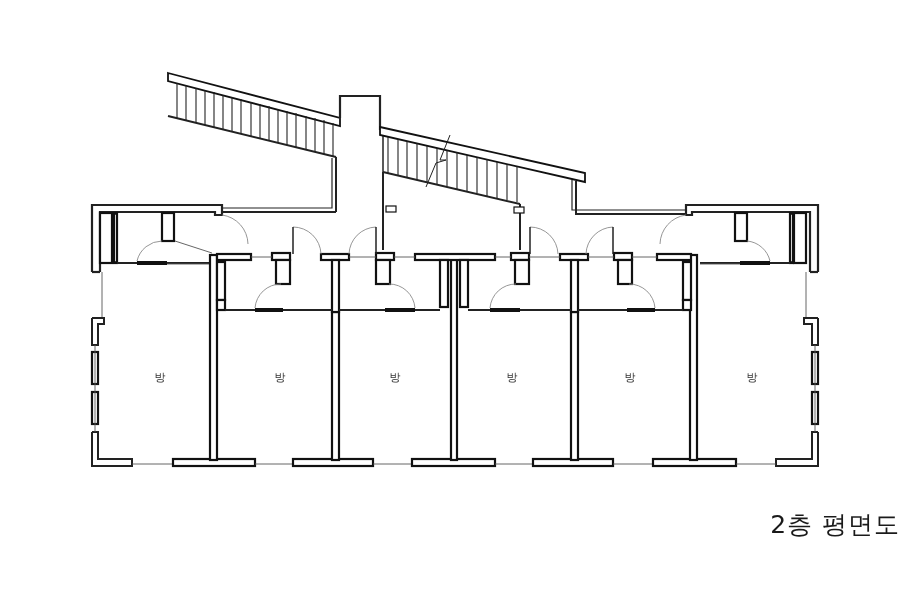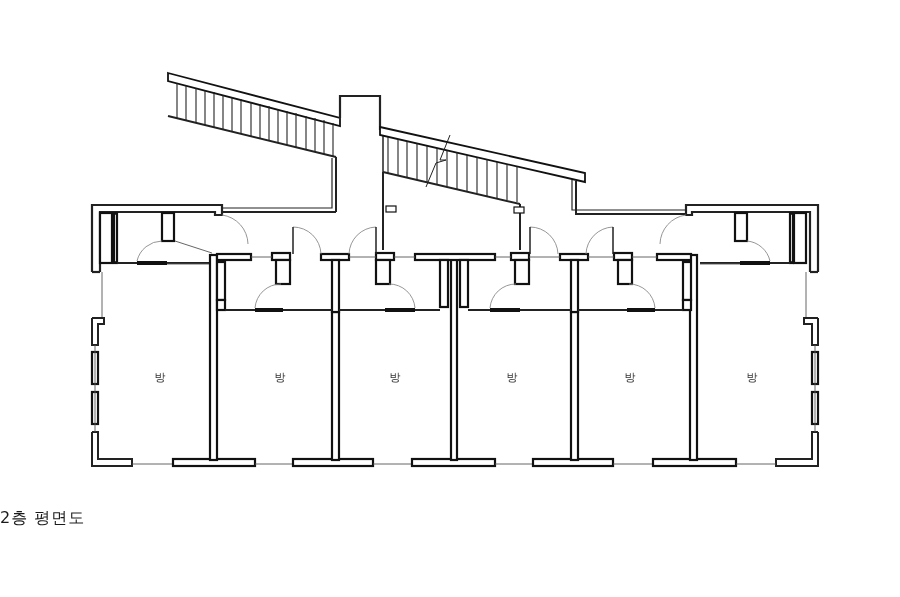--- a/index.html
+++ b/index.html
@@ -6,21 +6,21 @@
     body { width: 900px; height: 597px; position: relative; overflow: hidden; font-family: "DejaVu Sans", sans-serif; }
     #plan { position: absolute; left: 0; top: 0; width: 900px; height: 597px; }
     .wall { fill: #ffffff; stroke: #111111; stroke-width: 2.2; stroke-linejoin: miter; }
     .wallfill { fill: #111111; }
     .thin { fill: none; stroke: #222222; stroke-width: 1.2; }
     .hair { fill: none; stroke: #555555; stroke-width: 0.9; }
     .arc { fill: none; stroke: #8a8a8a; stroke-width: 0.9; }
     .tread { stroke: #222; stroke-width: 1.1; }
     .rail { fill: #fff; stroke: #111; stroke-width: 1.8; }
     .room-label { font-family: "DejaVu Sans", sans-serif; font-size: 11px; fill: #333; text-anchor: middle; }
-    #caption { position: absolute; left: 0; top: 508px; width: 900px; text-align: left; font-family: "DejaVu Sans", sans-serif; font-size: 16px; color: #1a1a1a; letter-spacing: 1px; }
+    #caption { position: absolute; left: 0; top: 508px; width: 900px; text-align: right; font-family: "DejaVu Sans", sans-serif; font-size: 25px; color: #1a1a1a; letter-spacing: 1px; }
   </style>
 </head>
 <body>
 
 <svg id="plan" viewBox="0 0 900 597" xmlns="http://www.w3.org/2000/svg">
 
   <g>
 
     <polygon class="rail" points="168,73 340,118 340,126 168,81"></polygon>
 

